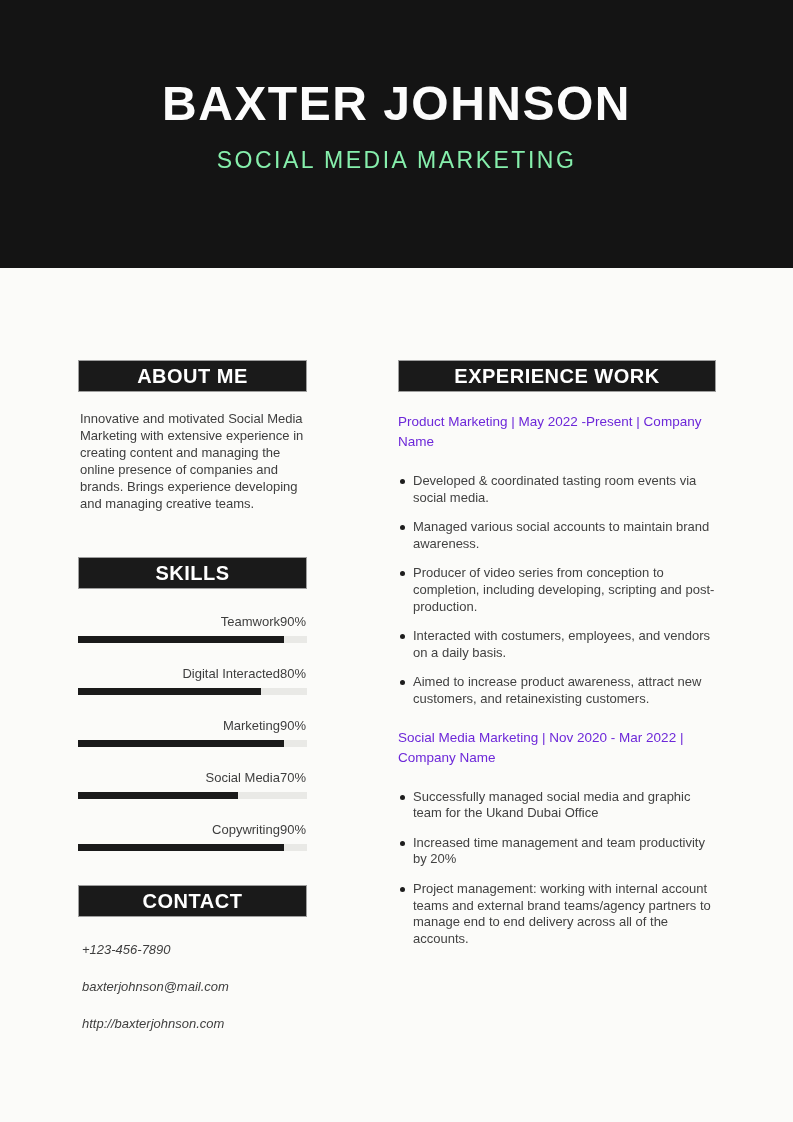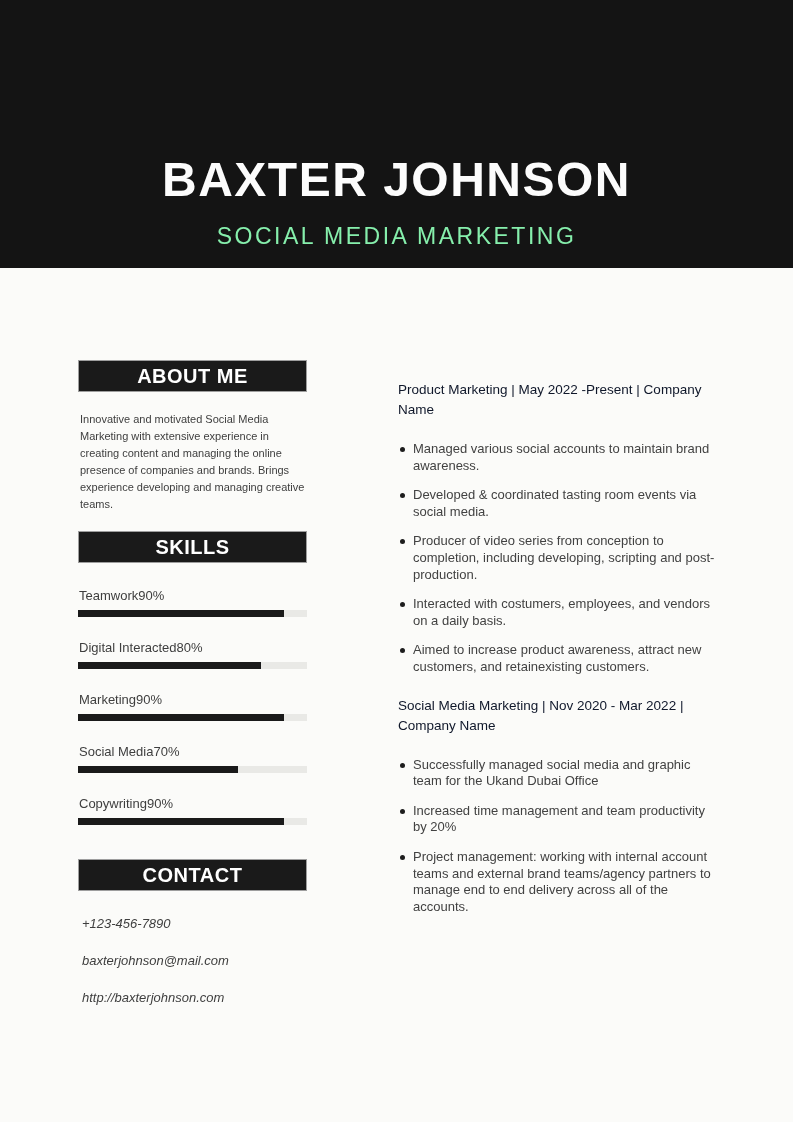--- a/index.html
+++ b/index.html
@@ -21,21 +21,21 @@
     margin:0 auto;
     overflow:hidden;
     position:relative;
   }
   
   .hero{
     height:268px;
     background:var(--black);
     color:#fafafa;
     display:flex;flex-direction:column;
-    align-items:center;justify-content:flex-end;
+    align-items:center;justify-content:center;
     padding-bottom:18px;
   }
   .hero h1{
     margin:0;
     font-size:48px;
     font-weight:600;
     letter-spacing:1.5px;
     color:#fcfcfc;
   }
   .hero .subtitle{
@@ -60,30 +60,30 @@
     border:1px solid #9e9e9e;
     color:#ffffff;
     height:32px;
     display:flex;align-items:center;justify-content:center;
     font-size:20px;
     font-weight:600;
     letter-spacing:0.5px;
   }
   
   .about-text{
-    margin:19px 0 19px 2px;
-    font-size:11px;
+    margin:19px 0 45px 2px;
+    font-size:13px;
     line-height:16.9px;
     color:var(--text);
   }
   
   .skills-list{margin-top:25px;}
   .skill{margin-bottom:23px;}
   .skill-row{
-    display:flex;justify-content:flex-start;
+    display:flex;justify-content:flex-end;
     font-size:13px;color:var(--text);
     margin-bottom:7px;
     padding:0 1px;
   }
   .track{
     height:7px;background:var(--track);
     position:relative;overflow:hidden;
   }
   .fill{
     height:100%;background:var(--bar-black);
@@ -97,21 +97,21 @@
     line-height:16px;
     margin-bottom:21px;
     padding-left:4px;
   }
   
   .job-title{
     margin:20px 0 0 0;
     font-size:13.5px;
     font-weight:500;
     line-height:20px;
-    color:#0f172a;
+    color:#6d28d9;
   }
   .bullets{
     list-style:none;
     margin:21px 0 0 0;
     padding:0;
   }
   .bullets li{
     position:relative;
     padding-left:15px;
     font-size:13px;
@@ -208,26 +208,29 @@
       <div class="contact-list" id="contact-list">
   <div class="contact-item">+123-456-7890</div>
 
   <div class="contact-item">baxterjohnson@mail.com</div>
 
   <div class="contact-item">http://baxterjohnson.com</div>
 </div>
     </aside>
 
     <main class="col-right">
+      <div class="bar">
+        <span>EXPERIENCE WORK</span>
+      </div>
       <div id="jobs-list">
   <section class="job">
     <h3 class="job-title">Product Marketing | May 2022 -Present | Company Name</h3>
     <ul class="bullets">
+              <li>Developed &amp; coordinated tasting room events via social media.</li>
               <li>Managed various social accounts to maintain brand awareness.</li>
-              <li>Developed &amp; coordinated tasting room events via social media.</li>
               <li>Producer of video series from conception to completion, including developing, scripting and post-production.</li>
               <li>Interacted with costumers, employees, and vendors on a daily basis.</li>
               <li>Aimed to increase product awareness, attract new customers, and retainexisting customers.</li>
             </ul>
   </section>
 
   <section class="job">
     <h3 class="job-title">Social Media Marketing | Nov 2020 - Mar 2022 | Company Name</h3>
     <ul class="bullets">
               <li>Successfully managed social media and graphic team for the Ukand Dubai Office</li>

